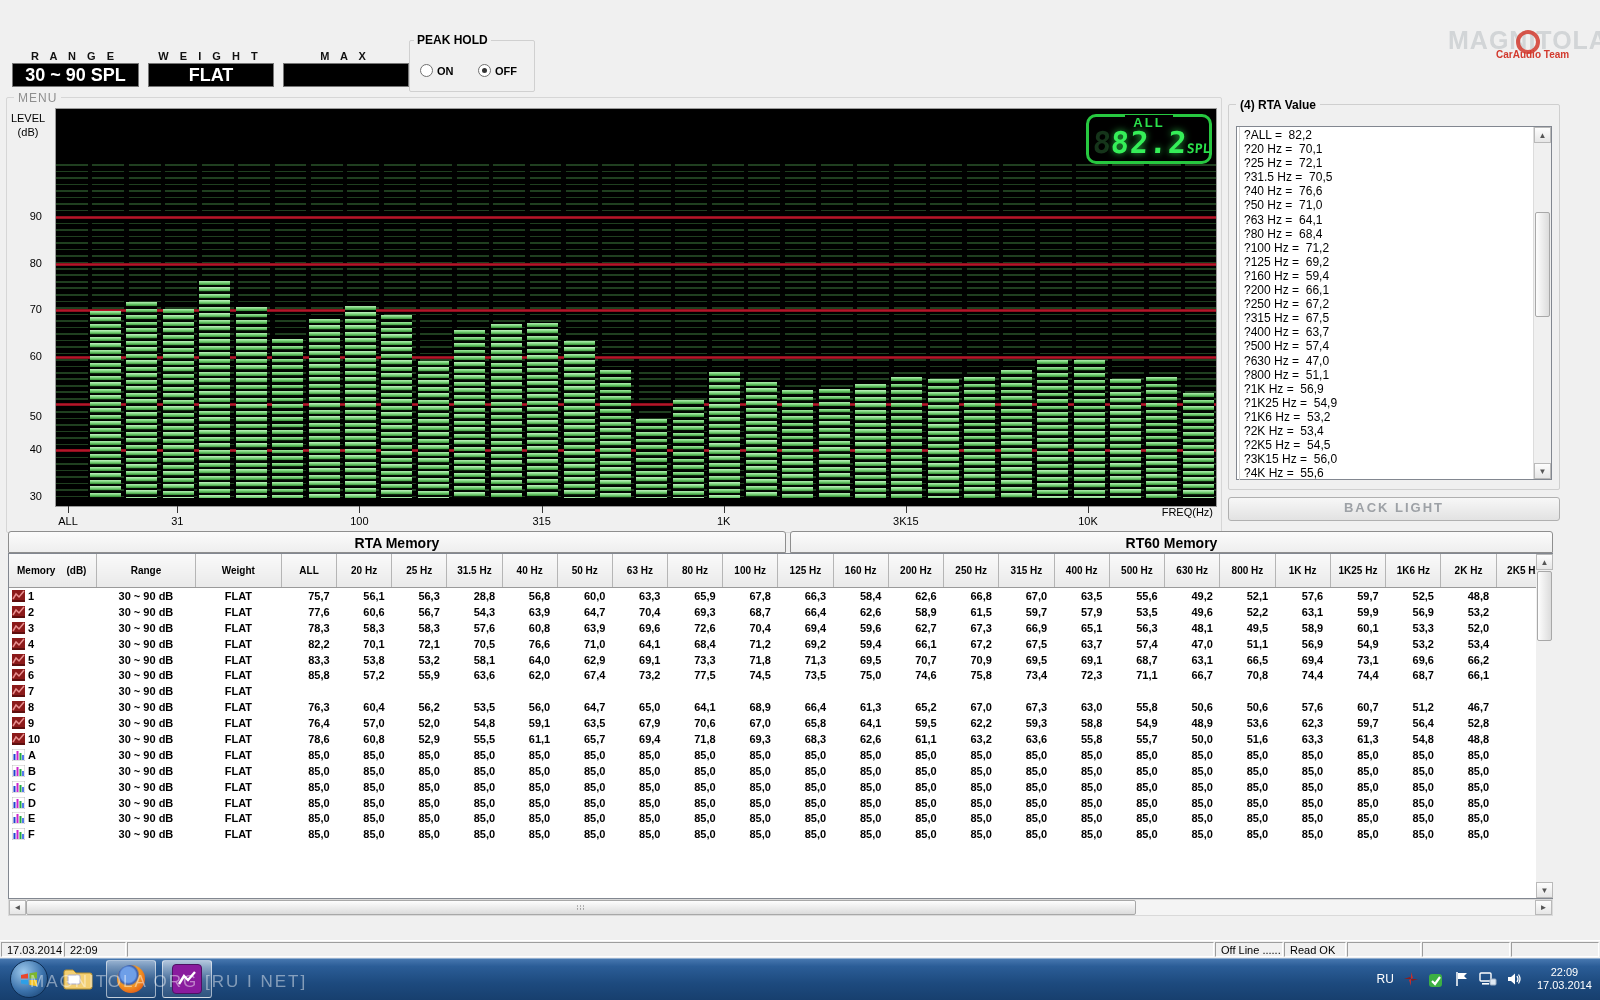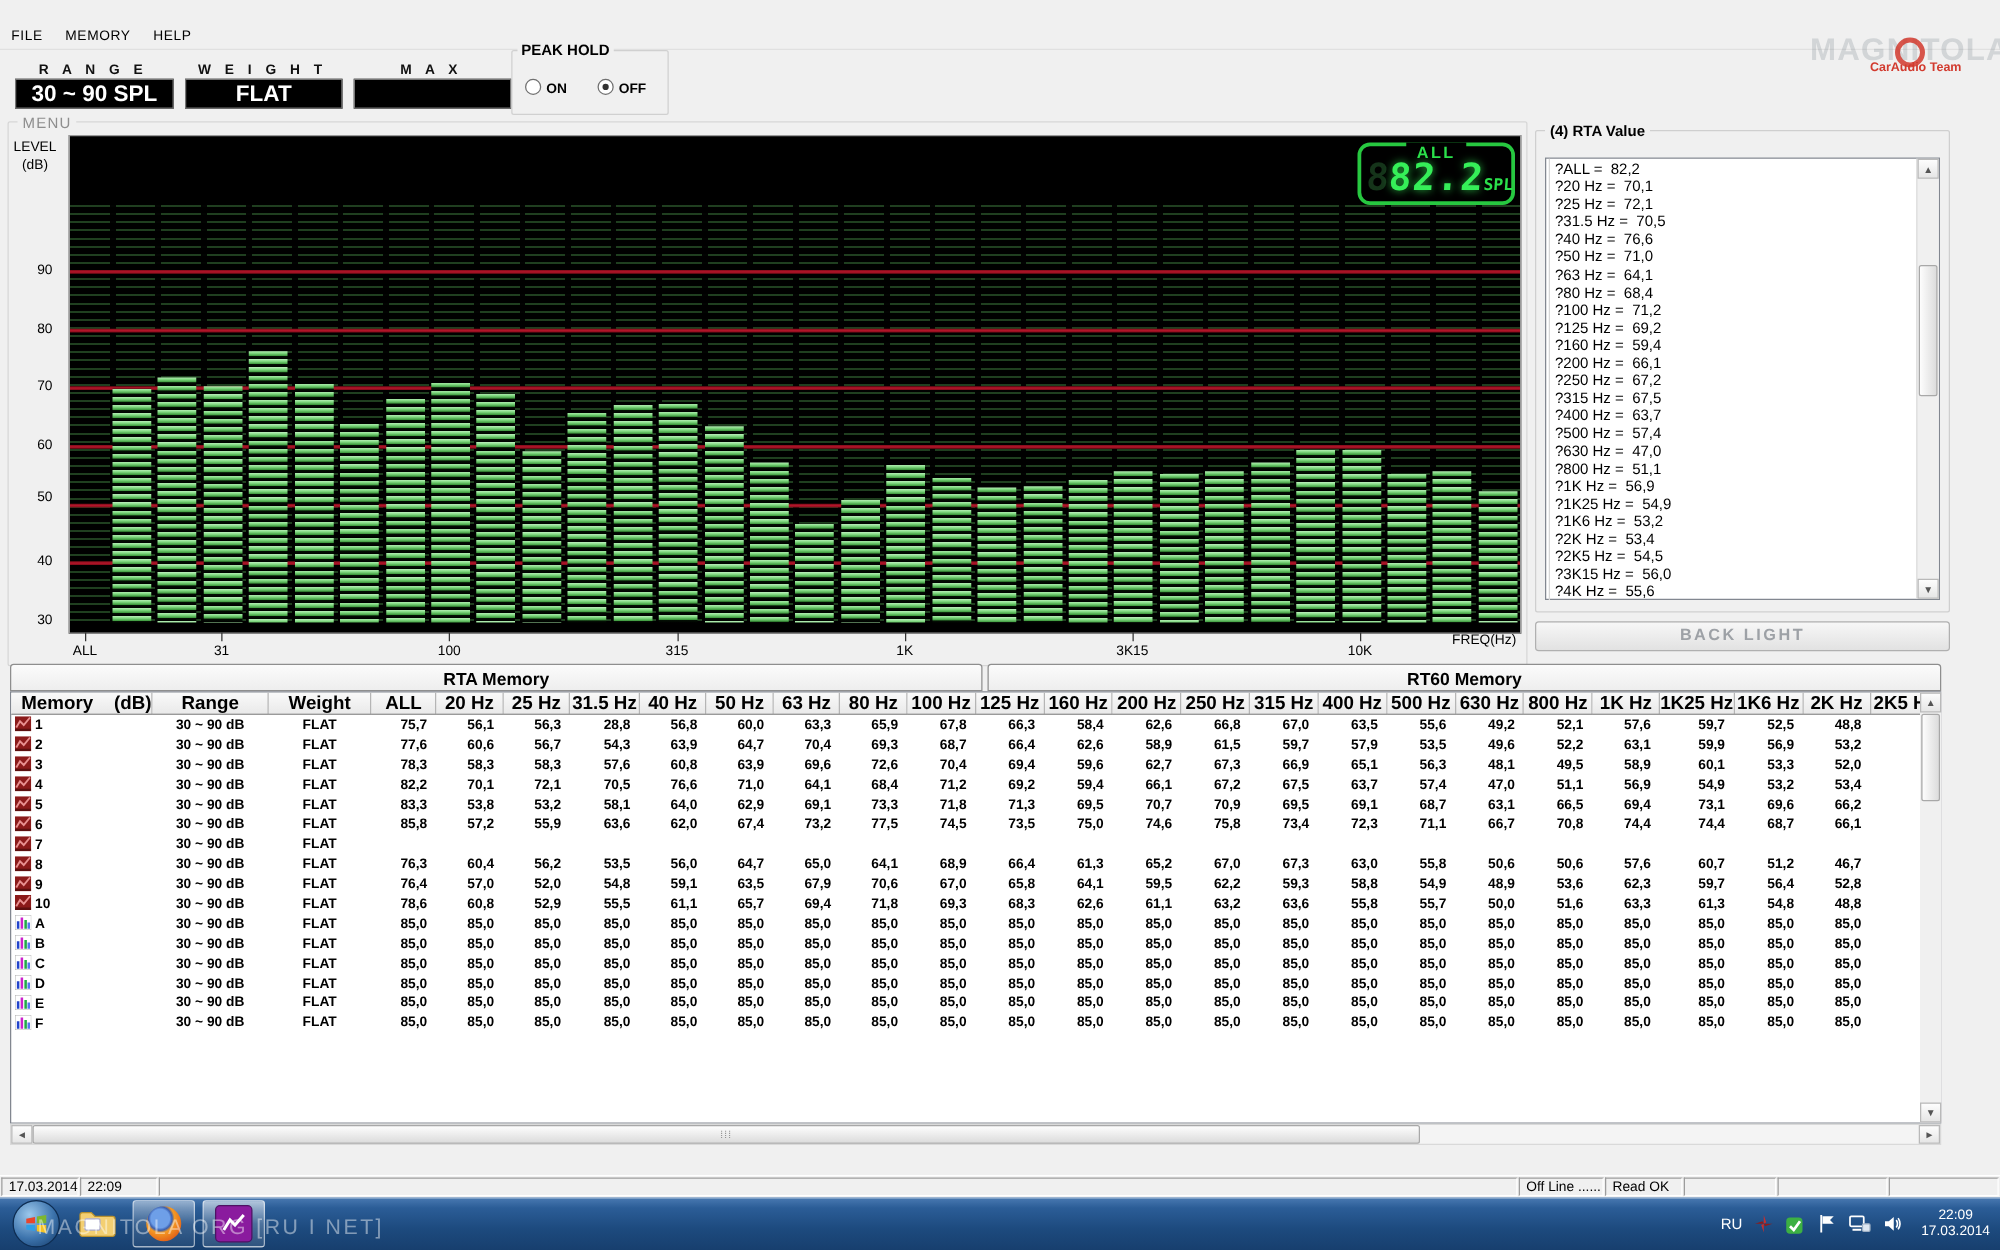--- a/index.html
+++ b/index.html
@@ -68,21 +68,21 @@
   #backlight-btn{left:1228px;top:497px;width:330px;height:22px;background:linear-gradient(180deg,#f7f7f7,#e2e2e2);
     border:1px solid #b0b0b0;border-radius:3px;color:#9da1a6;font-size:13px;font-weight:bold;letter-spacing:2px;
     text-align:center;line-height:20px;}
 
   
   .mem-tab{top:531px;height:22px;background:linear-gradient(180deg,#fbfbfb,#eeeeee);border:1px solid #8e8e8e;border-radius:3px 3px 0 0;
     text-align:center;font-size:14px;font-weight:bold;line-height:22px;box-sizing:border-box;}
   #mem-table-wrap{left:8px;top:553px;width:1545px;height:346px;background:#fff;border:1px solid #828790;box-sizing:border-box;overflow:hidden;}
   #mem-table{border-collapse:collapse;table-layout:fixed;font-size:11px;font-weight:bold;}
   #mem-table th{background:linear-gradient(180deg,#fafafa,#e9e9e9);border-right:1px solid #b5b5b5;border-bottom:1px solid #9a9a9a;
-    height:17px;font-size:15px;padding:0;white-space:pre;overflow:hidden;}
+    height:33px;font-size:10px;padding:0;white-space:pre;overflow:hidden;}
   #mem-table td{height:15.9px;padding:0;white-space:nowrap;overflow:hidden;}
   #mem-table td.num{text-align:right;padding-right:7px;}
   #mem-table td.ctr{text-align:center;}
   #mem-table td.mem{padding-left:3px;}
   #mem-table td.mem svg{vertical-align:-2px;margin-right:3px;}
   #mem-vscroll{left:1536px;top:554px;width:17px;height:344px;background:#f0f0f0;}
   #hscroll{left:8px;top:899px;width:1545px;height:17px;background:#f4f4f4;border:1px solid #d9d9d9;box-sizing:border-box;}
   .hsb-btn{position:absolute;top:0;width:17px;height:15px;background:linear-gradient(180deg,#fdfdfd,#e6e6e6);border:1px solid #b9b9b9;
     font-size:8px;color:#555;text-align:center;line-height:14px;box-sizing:border-box;}
   #hsb-thumb{position:absolute;left:17px;top:0;width:1110px;height:15px;background:linear-gradient(180deg,#fdfdfd,#dcdcdc);
@@ -108,25 +108,20 @@
   #wm-topright-title{left:1448px;top:26px;font-size:25px;font-weight:bold;color:rgba(120,130,140,.25);letter-spacing:1px;}
   #wm-topright-sub{left:1496px;top:49px;font-size:10px;font-weight:bold;color:#d23a2e;}
   #wm-ring{left:1516px;top:30px;width:16px;height:16px;border:4px solid #d23a2e;border-radius:50%;opacity:.85;}
 </style>
 </head>
 <body>
 
 <div id="screen">
 
 
-  <div id="menubar" class="abs">
-    <div class="menu-item">FILE</div>
-    <div class="menu-item">MEMORY</div>
-    <div class="menu-item">HELP</div>
-  </div>
 
   <div class="abs ctl-label" style="left:12px;top:50px;width:125px">R A N G E</div>
   <div class="abs ctl-display" style="left:12px;top:63px;width:125px;height:22px">30 ~ 90 SPL</div>
   <div class="abs ctl-label" style="left:148px;top:50px;width:124px">W E I G H T</div>
   <div class="abs ctl-display" style="left:148px;top:63px;width:124px;height:22px">FLAT</div>
   <div class="abs ctl-label" style="left:283px;top:50px;width:124px">M A X</div>
   <div class="abs ctl-display" style="left:283px;top:63px;width:124px;height:22px"></div>
 
   <div id="peakhold-box" class="abs"></div>
   <div id="peakhold-label" class="abs">PEAK HOLD</div>
@@ -140,21 +135,21 @@
   <div id="menu-fieldset" class="abs"></div>
   <div id="menu-legend" class="abs">MENU</div>
 
   <div id="y-axis" class="abs">
     <div style="position:absolute;left:0;top:4px;width:40px;text-align:center">LEVEL</div>
     <div style="position:absolute;left:0;top:18px;width:40px;text-align:center">(dB)</div>
   <div class="ylab" style="top: 102px;">90</div>
       <div class="ylab" style="top: 148.667px;">80</div>
       <div class="ylab" style="top: 195.333px;">70</div>
       <div class="ylab" style="top: 242px;">60</div>
-      <div class="ylab" style="top: 284px;">50</div>
+      <div class="ylab" style="top: 302px;">50</div>
       <div class="ylab" style="top: 335.333px;">40</div>
       <div class="ylab" style="top: 382px;">30</div>
     </div>
 
   <div id="display" class="abs">
     <div id="led-grid"></div>
 
   <div class="redline" style="top: 107px;"></div>
       <div class="redline" style="top: 153.667px;"></div>
       <div class="redline" style="top: 200.333px;"></div>

